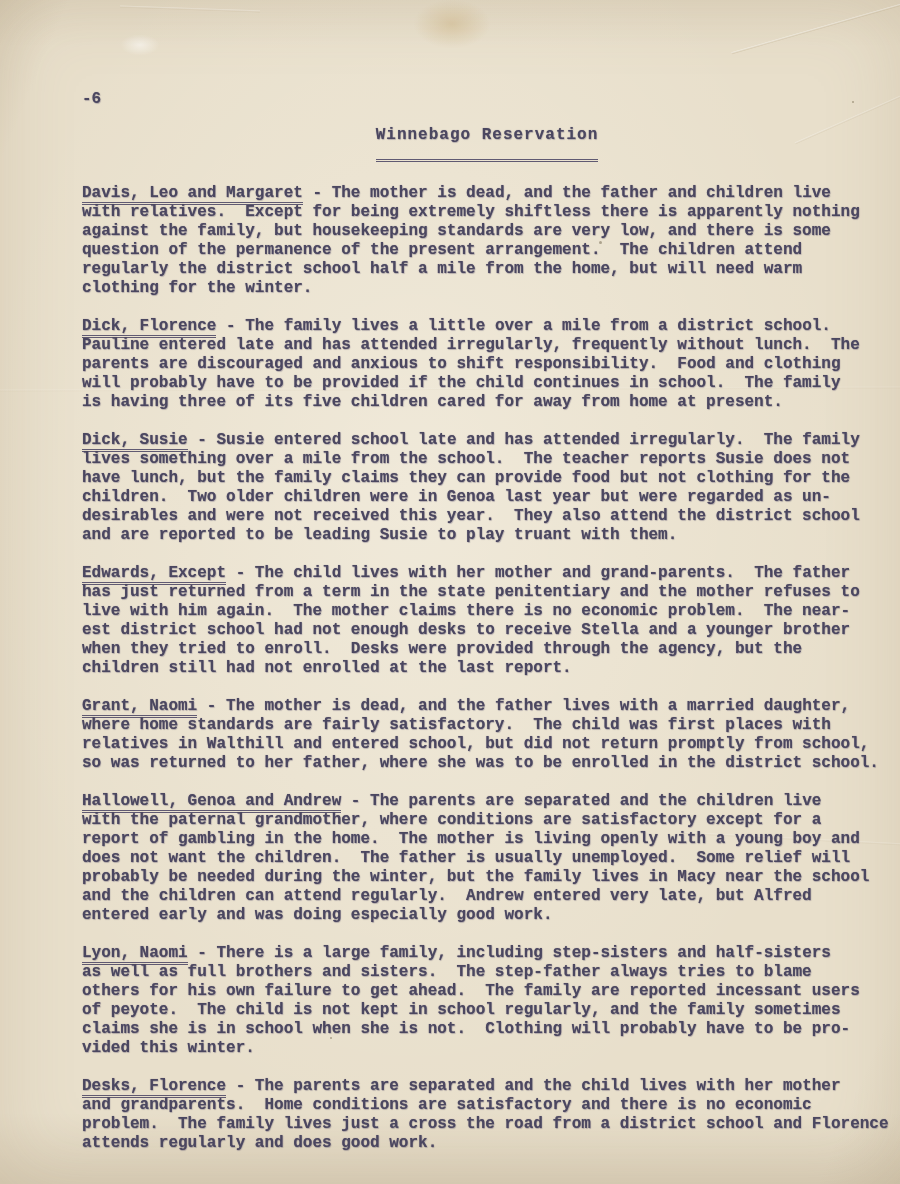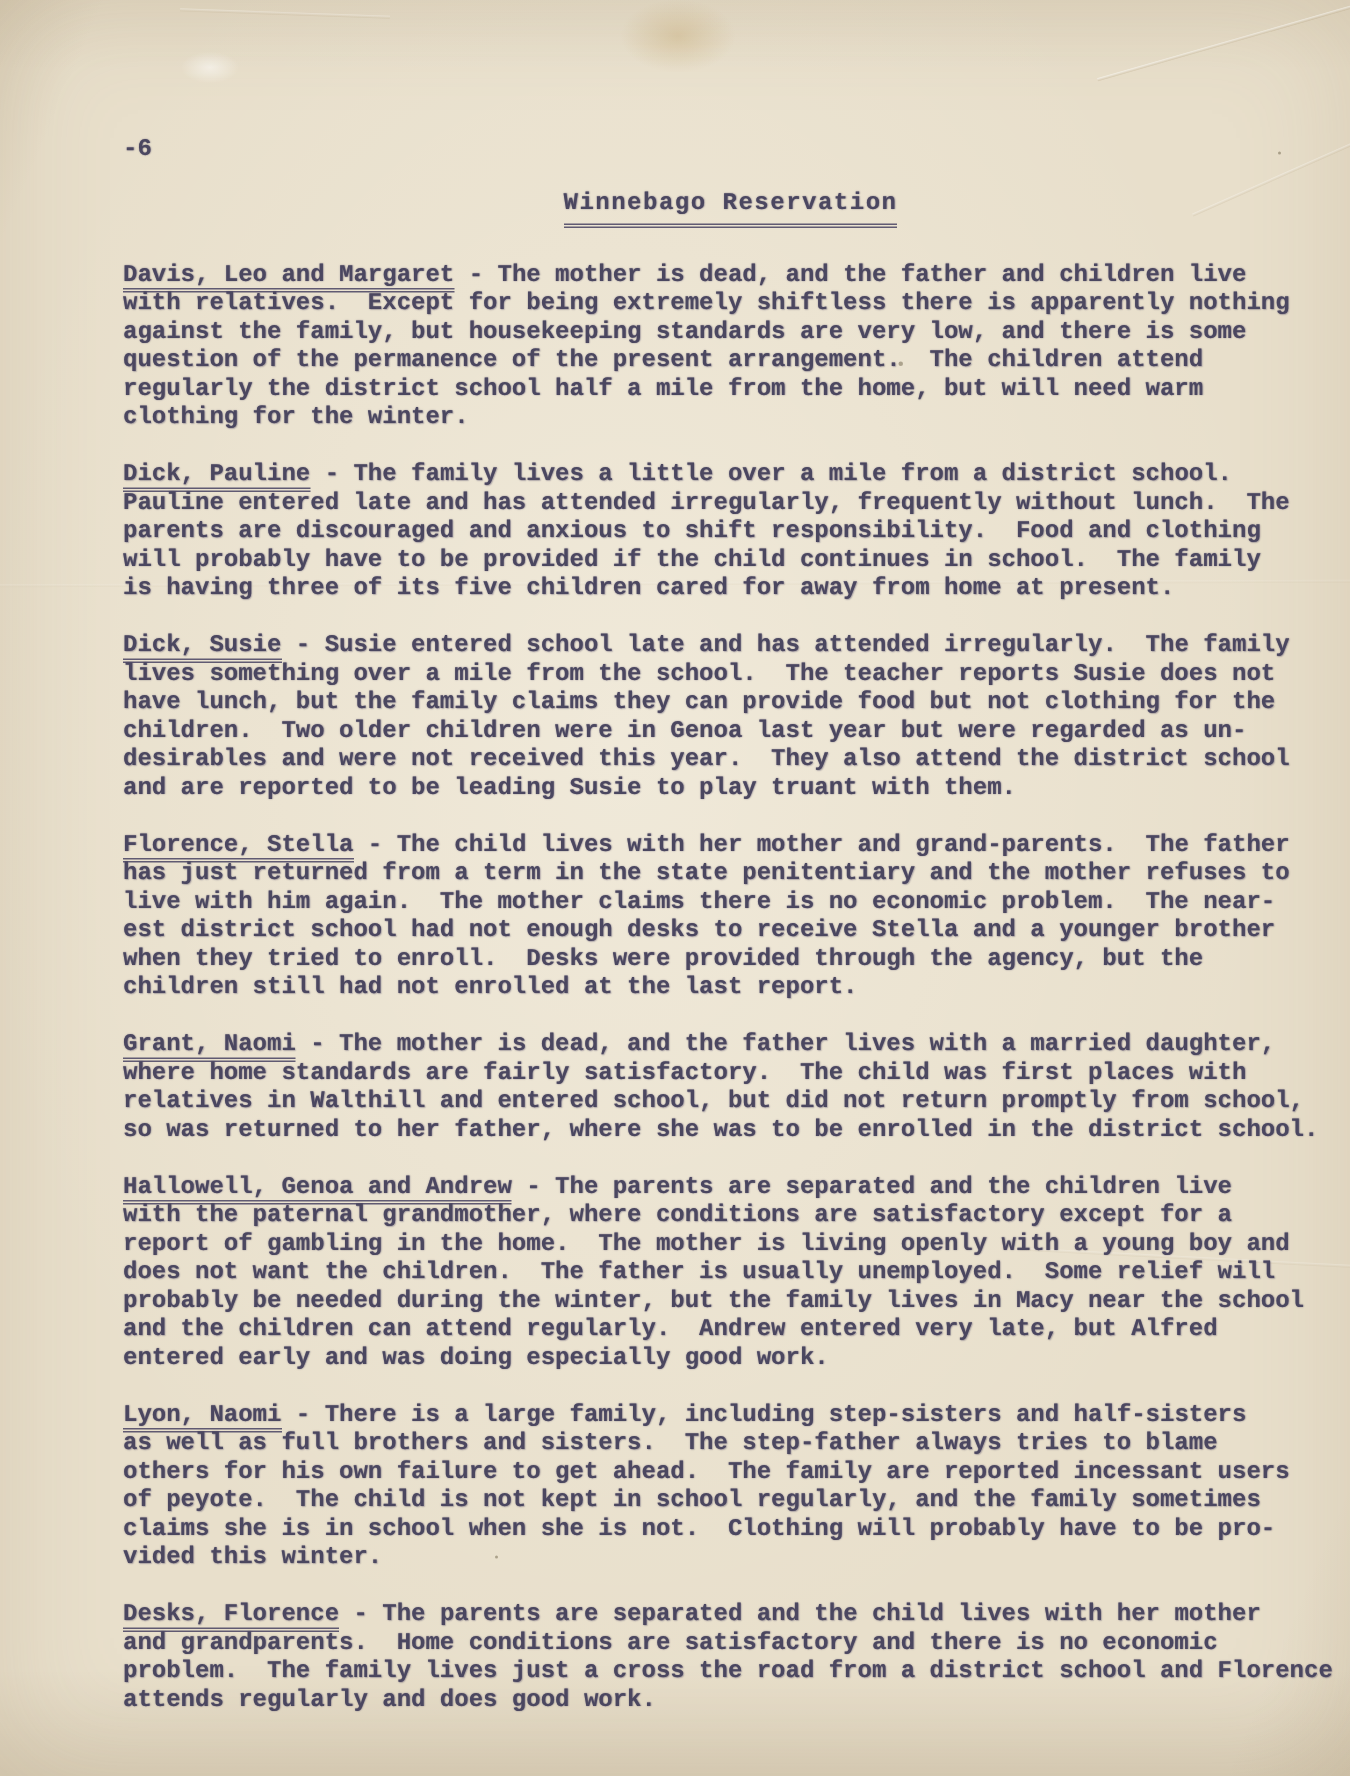--- a/index.html
+++ b/index.html
@@ -42,21 +42,21 @@
   }
   .title-row {
     width: 810px;
     text-align: center;
     margin-top: 17px;
   }
   .doc-title {
     display: inline-block;
     letter-spacing: 1px;
     border-bottom: 3px double rgba(72,66,98,0.85);
-    padding-bottom: 4px;
+    padding-bottom: 14px;
   }
   .cases {
     margin-top: 22px;
     width: 810px;
   }
   p.case {
     margin: 0 18px 19px 0;
     width: 810px;
     white-space: pre-wrap;
     word-break: normal;
@@ -105,34 +105,34 @@
   <div class="title-row"><span class="doc-title">Winnebago Reservation</span></div>
 
   <div class="cases">
     <p class="case"><span class="case-name">Davis, Leo and Margaret</span><span> - </span><span class="case-body">The mother is dead, and the father and children live
 with relatives.  Except for being extremely shiftless there is apparently nothing
 against the family, but housekeeping standards are very low, and there is some
 question of the permanence of the present arrangement.  The children attend
 regularly the district school half a mile from the home, but will need warm
 clothing for the winter.</span></p>
 
-    <p class="case"><span class="case-name">Dick, Pauline</span><span> - </span><span class="case-body">The family lives a little over a mile from a district school.
+    <p class="case"><span class="case-name">Dick, Florence</span><span> - </span><span class="case-body">The family lives a little over a mile from a district school.
 Pauline entered late and has attended irregularly, frequently without lunch.  The
 parents are discouraged and anxious to shift responsibility.  Food and clothing
 will probably have to be provided if the child continues in school.  The family
 is having three of its five children cared for away from home at present.</span></p>
 
     <p class="case"><span class="case-name">Dick, Susie</span><span> - </span><span class="case-body">Susie entered school late and has attended irregularly.  The family
 lives something over a mile from the school.  The teacher reports Susie does not
 have lunch, but the family claims they can provide food but not clothing for the
 children.  Two older children were in Genoa last year but were regarded as un-
 desirables and were not received this year.  They also attend the district school
 and are reported to be leading Susie to play truant with them.</span></p>
 
-    <p class="case"><span class="case-name">Florence, Stella</span><span> - </span><span class="case-body">The child lives with her mother and grand-parents.  The father
+    <p class="case"><span class="case-name">Edwards, Except</span><span> - </span><span class="case-body">The child lives with her mother and grand-parents.  The father
 has just returned from a term in the state penitentiary and the mother refuses to
 live with him again.  The mother claims there is no economic problem.  The near-
 est district school had not enough desks to receive Stella and a younger brother
 when they tried to enroll.  Desks were provided through the agency, but the
 children still had not enrolled at the last report.</span></p>
 
     <p class="case"><span class="case-name">Grant, Naomi</span><span> - </span><span class="case-body">The mother is dead, and the father lives with a married daughter,
 where home standards are fairly satisfactory.  The child was first places with
 relatives in Walthill and entered school, but did not return promptly from school,
 so was returned to her father, where she was to be enrolled in the district school.</span></p>

